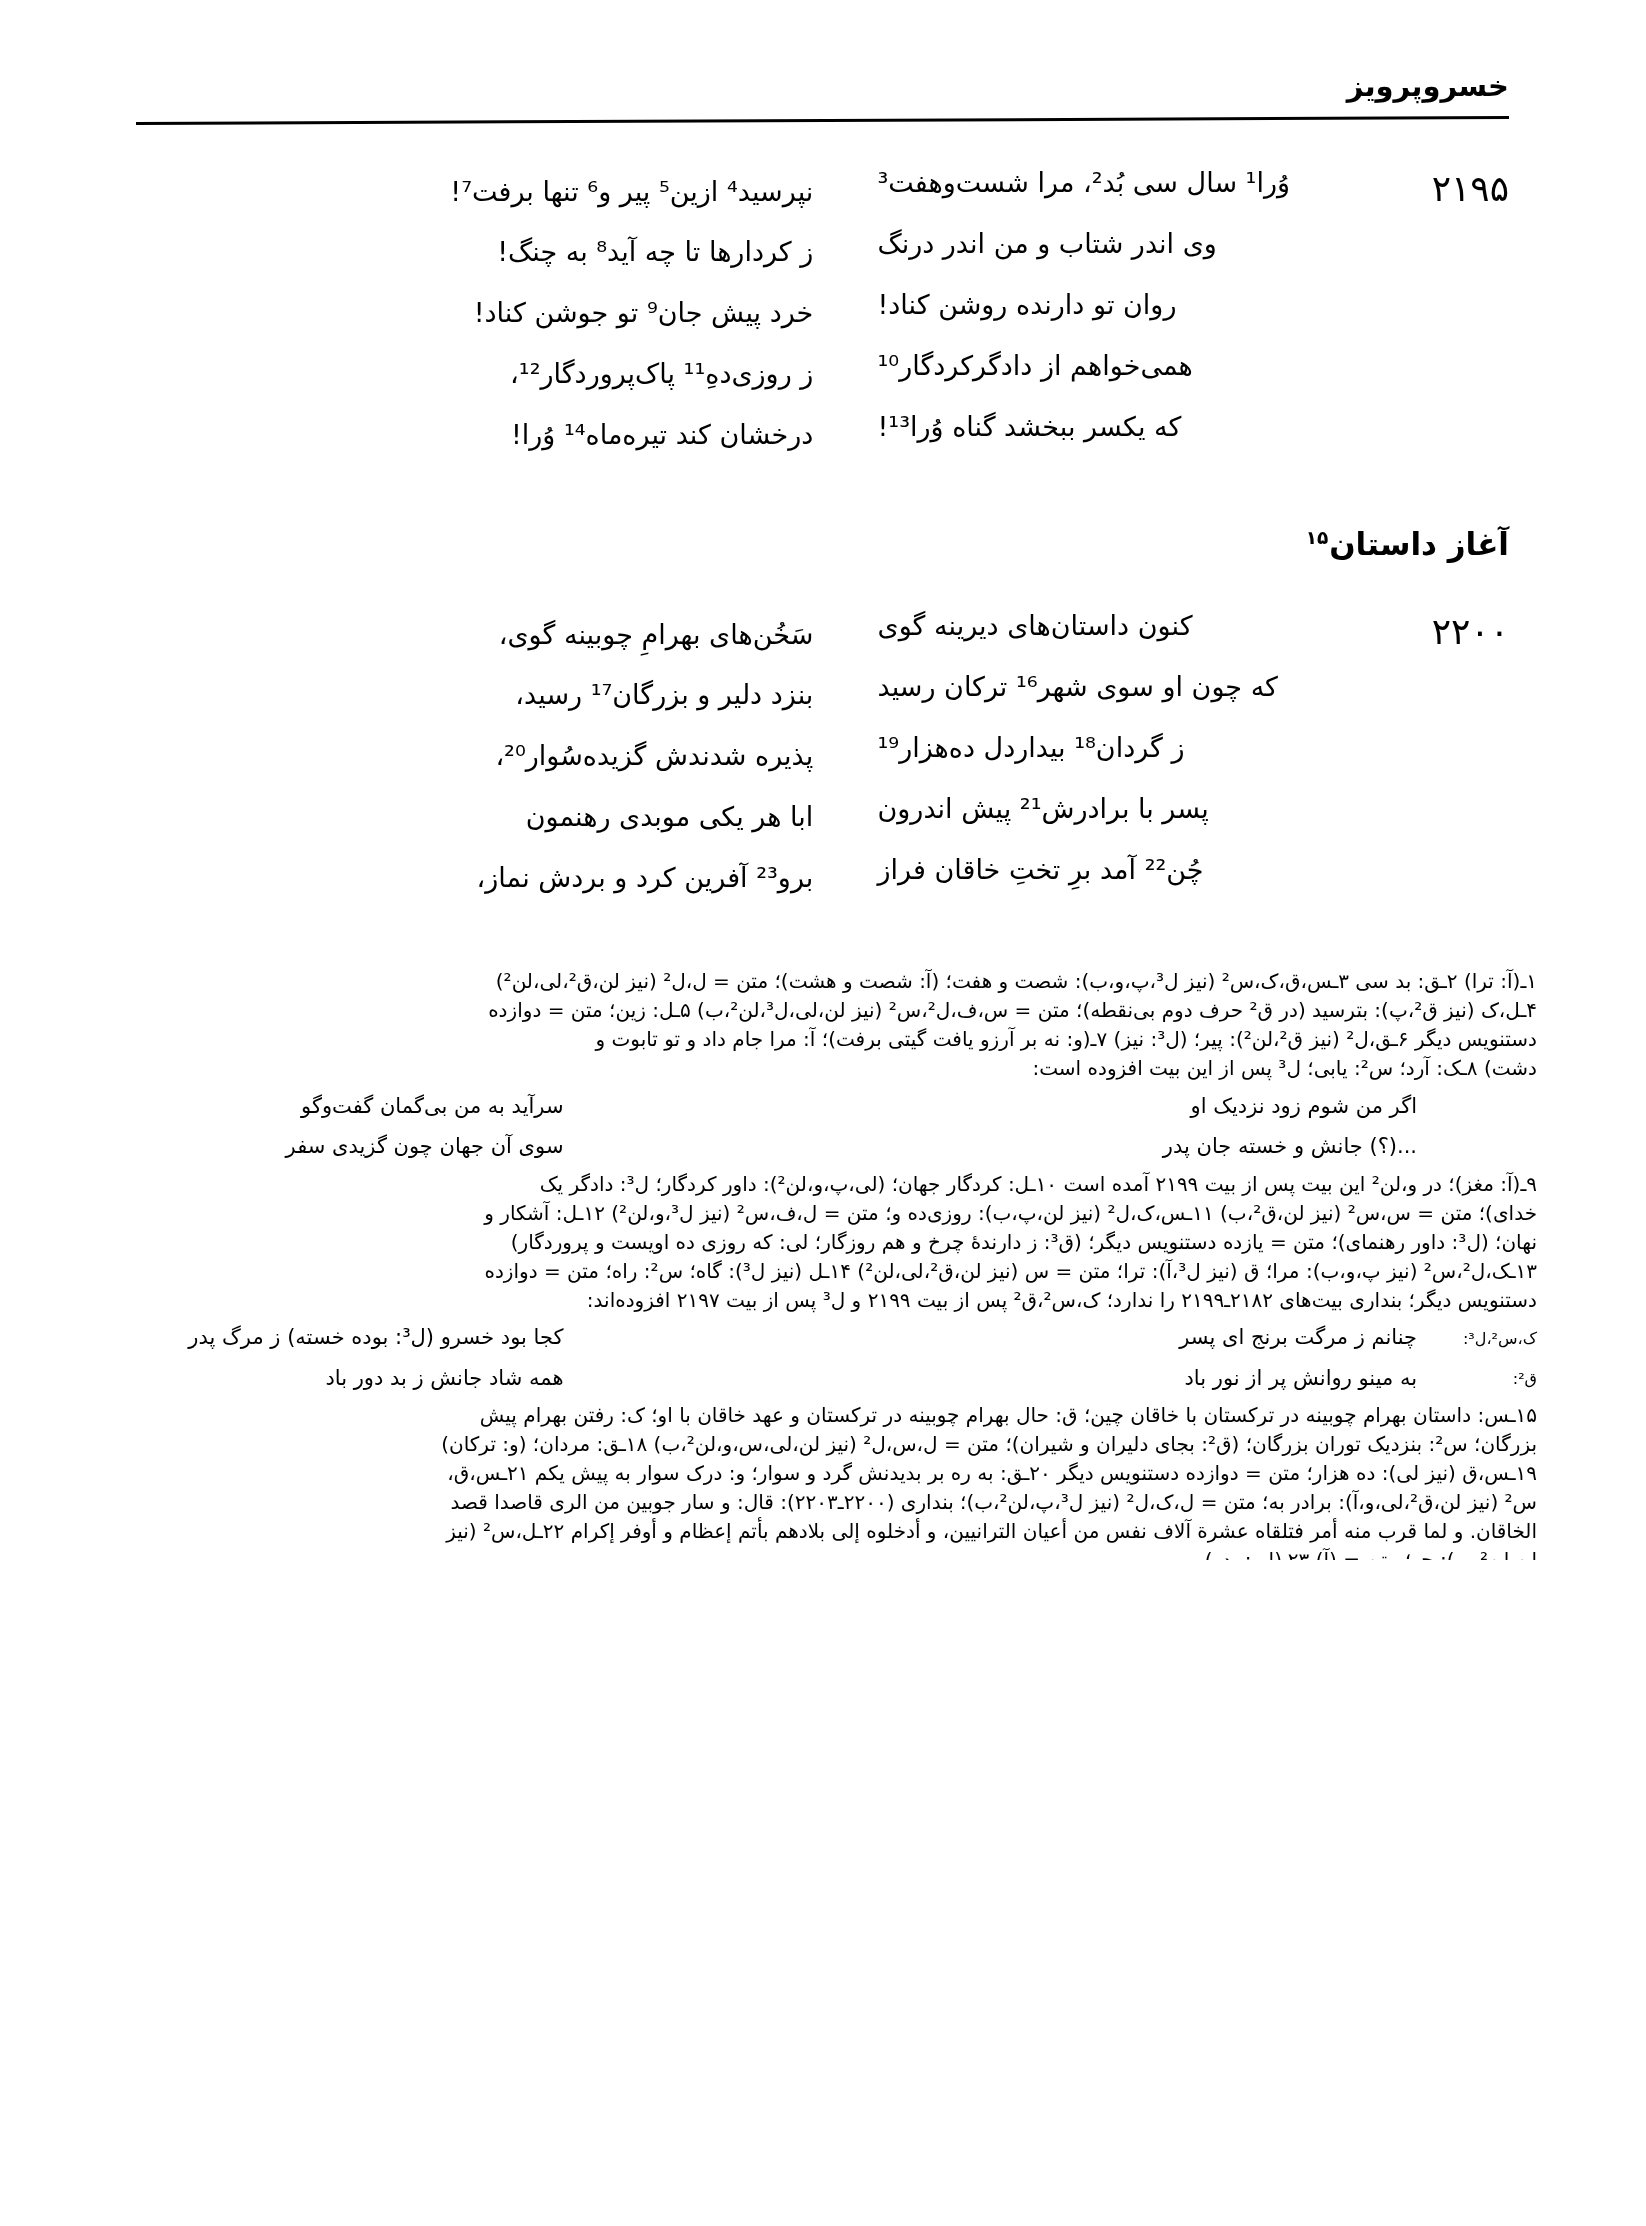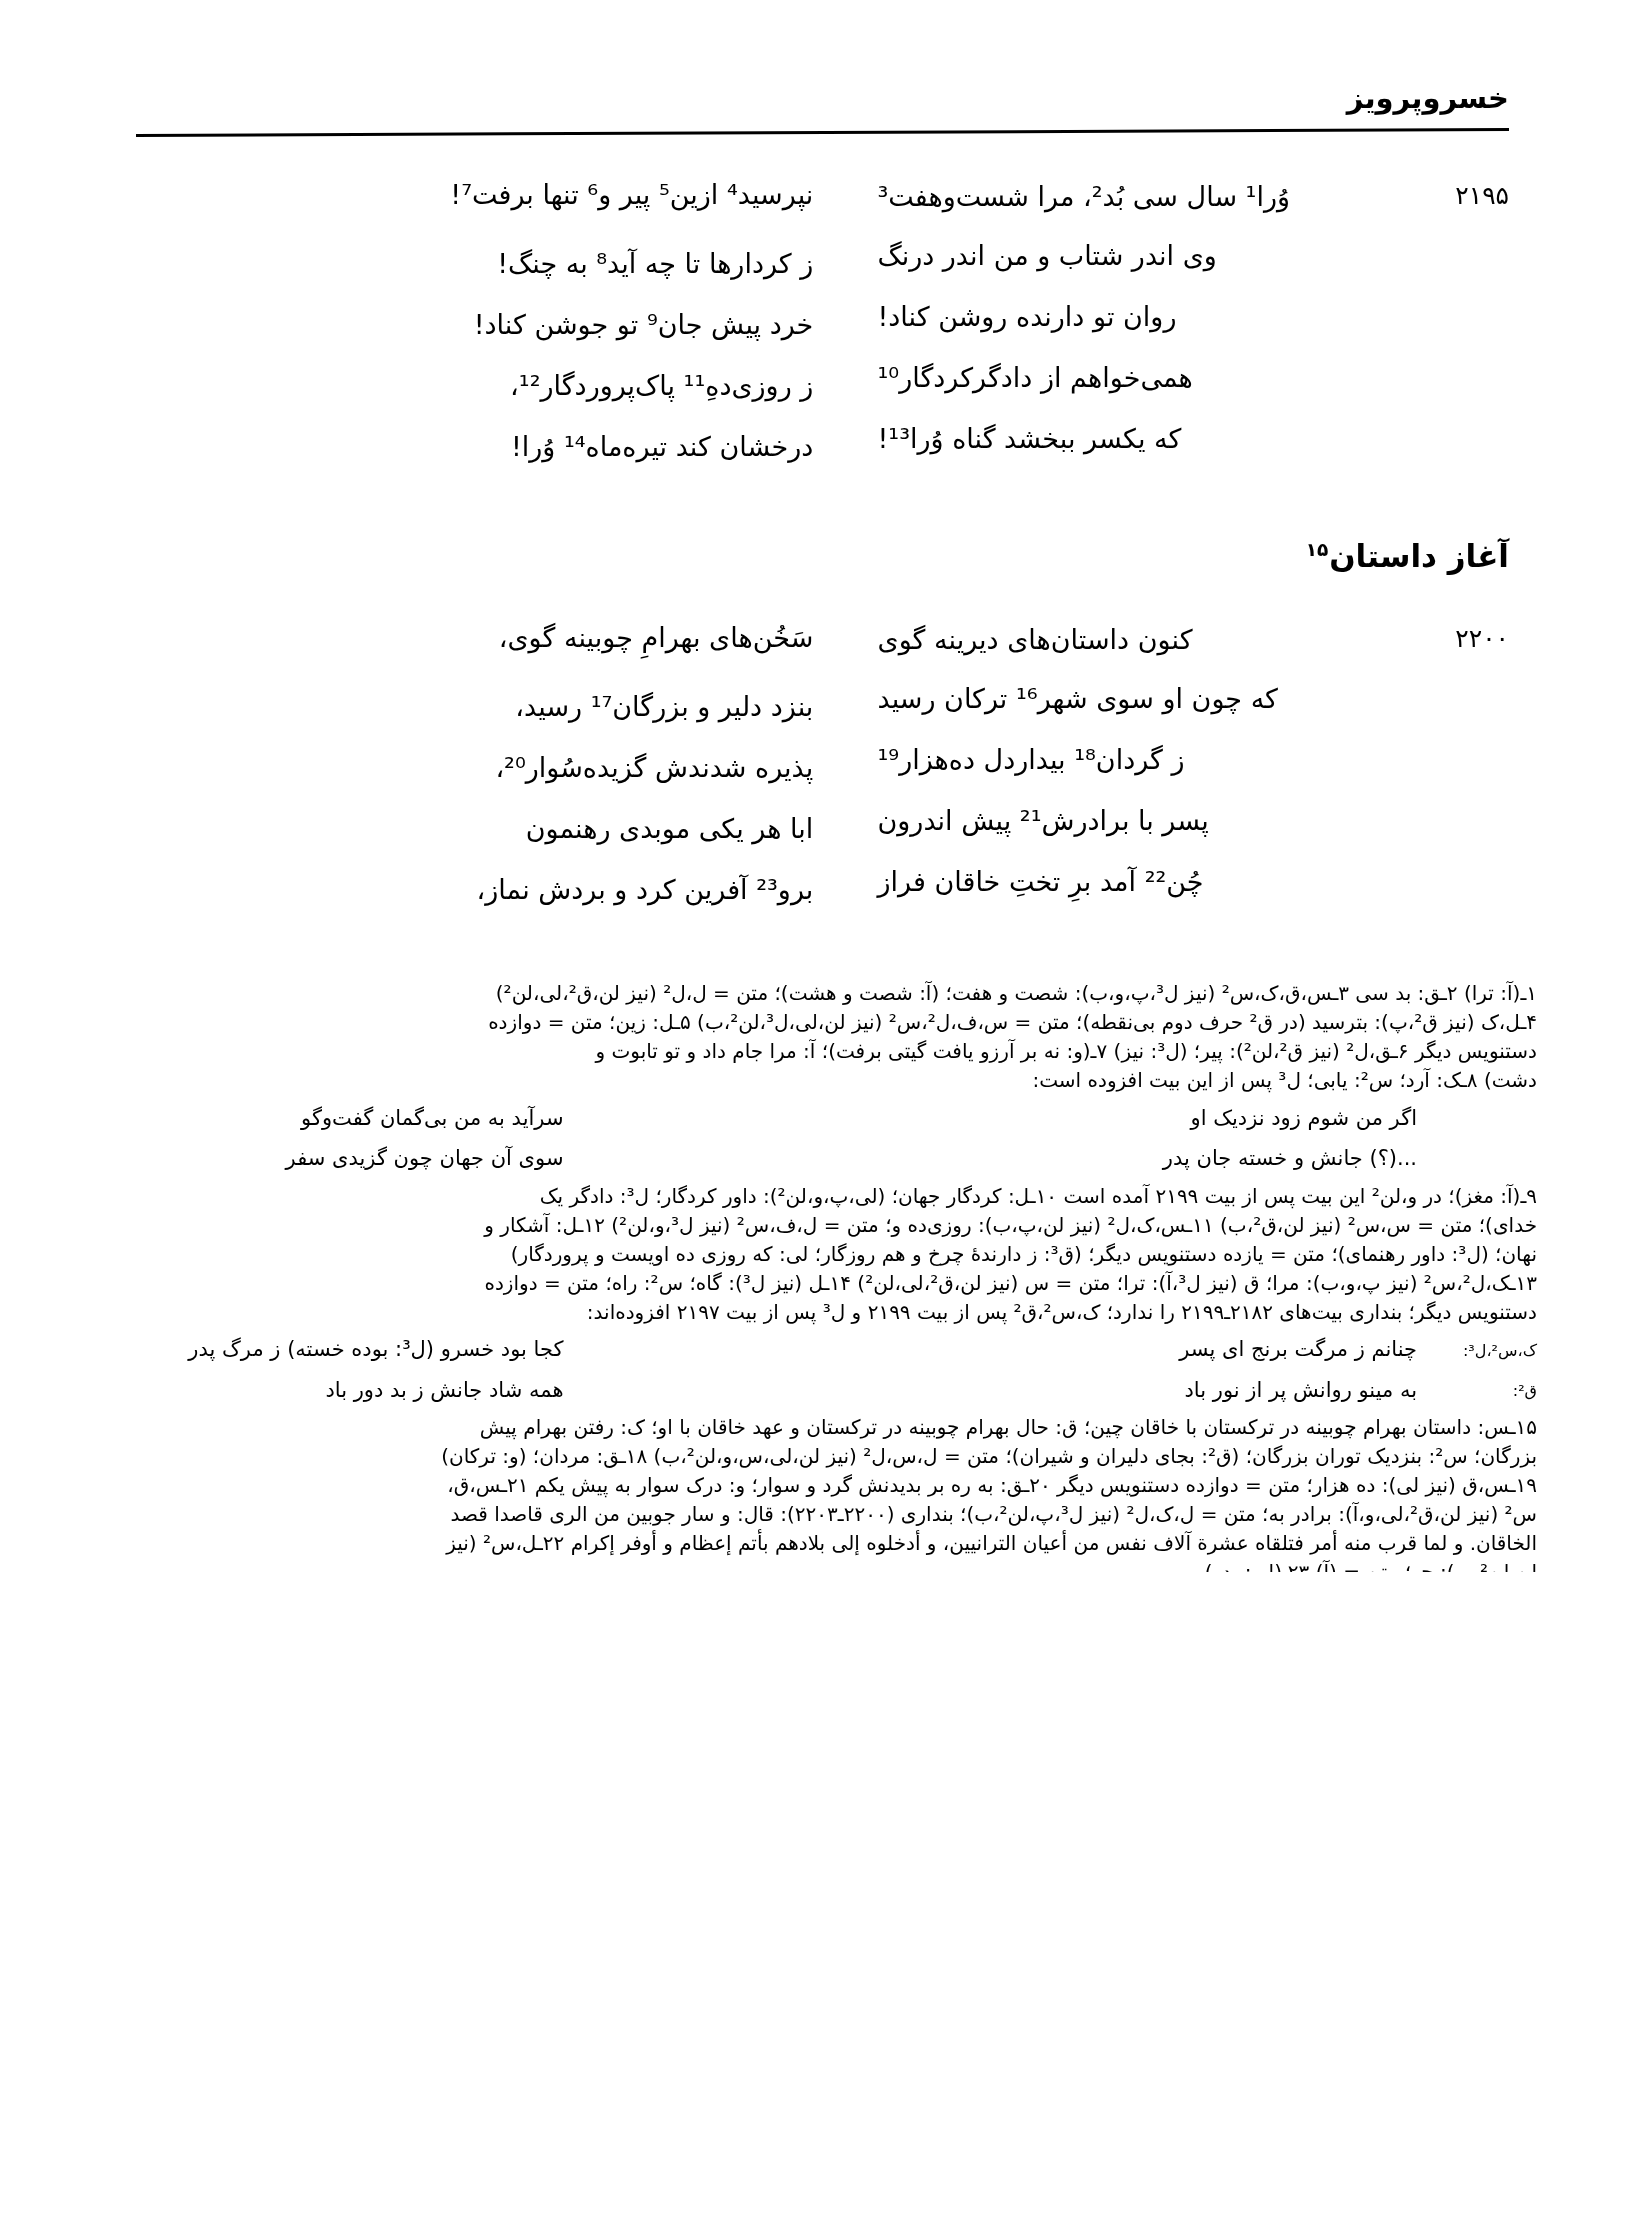--- a/index.html
+++ b/index.html
@@ -8,21 +8,21 @@
     background: #ffffff;
   }
   body {
     font-family: "DejaVu Sans", "Liberation Sans", sans-serif;
     color: #000000;
   }
   .page {
     position: relative;
     width: 1647px;
     height: 1560px;
-    margin: 12px auto;
+    margin: 0 auto;
     background: #ffffff;
     overflow: hidden;
     direction: rtl;
   }
 
   
   .runhead-wrap {
     position: absolute;
     top: 79px;
     right: 137px;
@@ -77,21 +77,21 @@
   .hemistich-inner {
     display: flex;
     justify-content: space-between;
     padding-right: 7.4px;
     padding-left: 31px;
   }
   .hemistich.right .hemistich-inner { padding-right: 0px; padding-left: 55px; }
   .hemistich.left  .hemistich-inner { padding-right: 9.2px; padding-left: 0px; }
 
   .vnum {
-    font-size: 25px;
+    font-size: 36px;
     margin-left: 13px;
     white-space: nowrap;
   }
   .word { white-space: nowrap; }
   sup.fn {
     font-size: 16.6px;
     vertical-align: super;
     line-height: 0;
     margin-right: 0.9px;
   }

